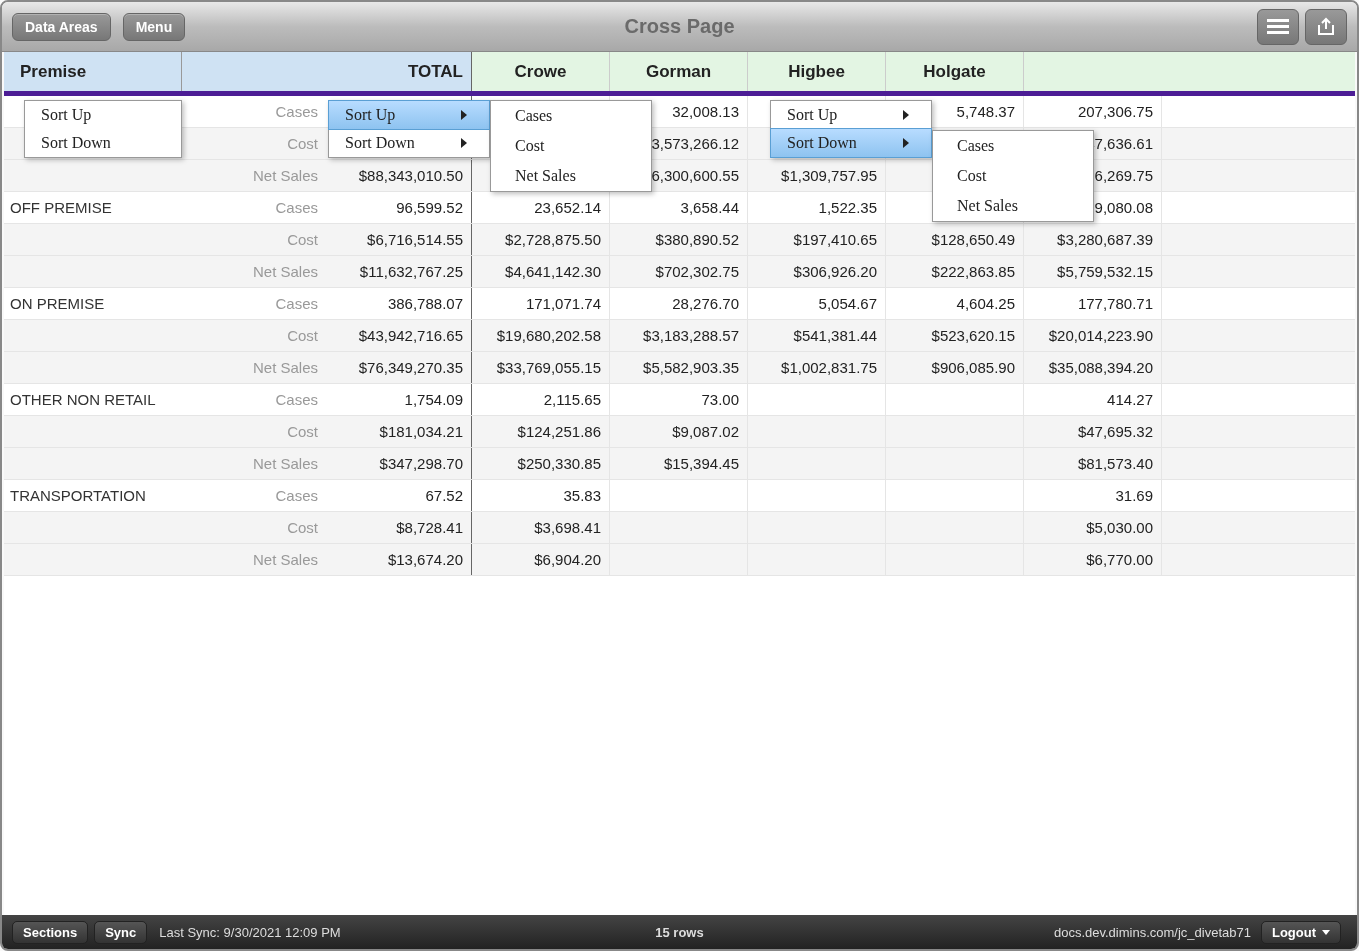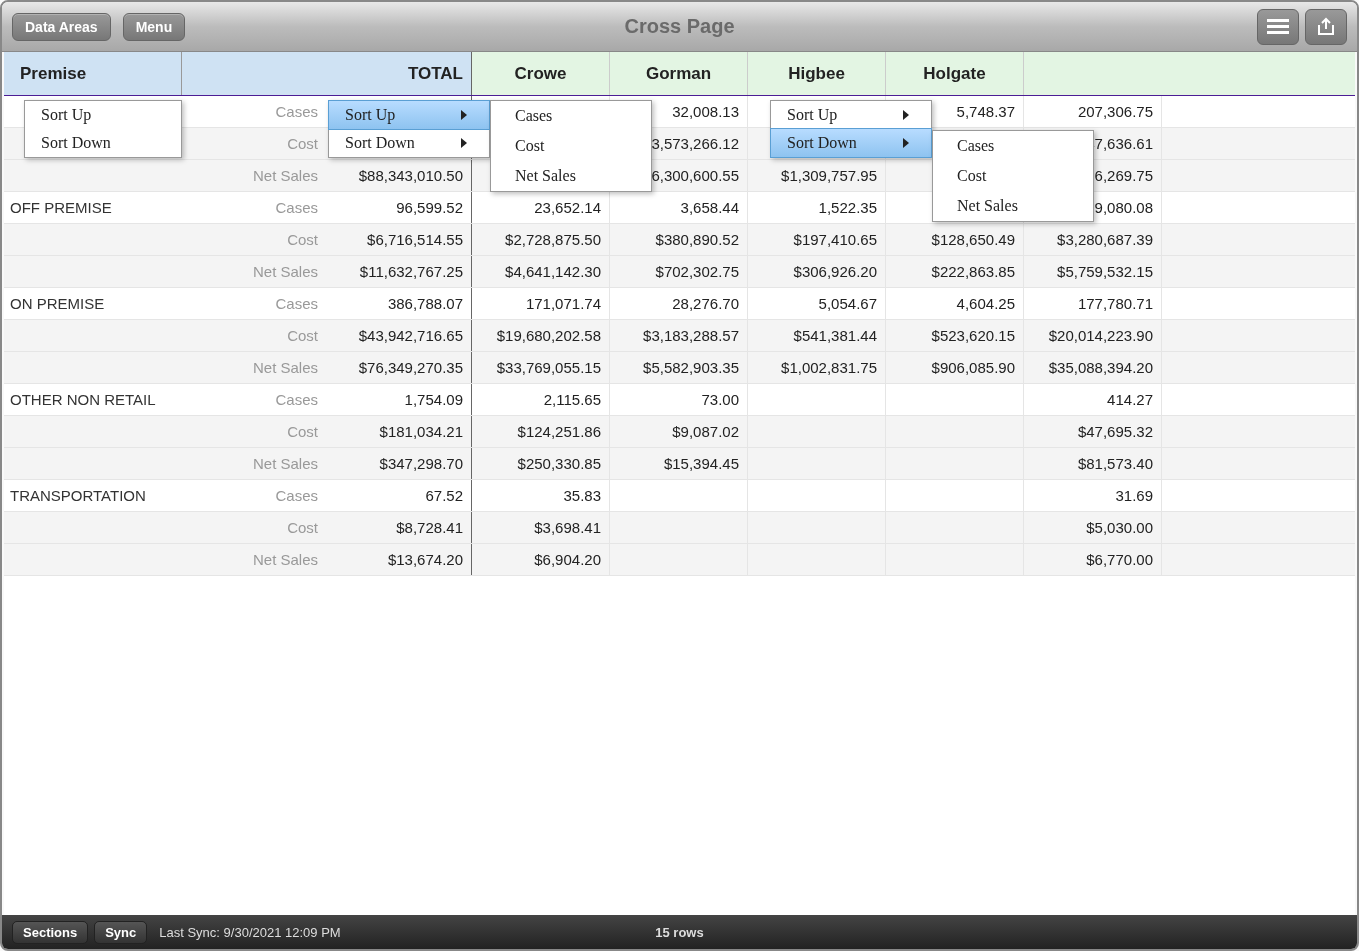--- a/index.html
+++ b/index.html
@@ -61,21 +61,21 @@
     top: 50px;
     left: 2px;
     right: 2px;
     bottom: 34px;
     background: #fff;
     overflow: hidden;
   }
   .header-row {
     display: flex;
     height: 44px;
-    border-bottom: 1px solid #4c1d95;
+    border-bottom: 5px solid #4c1d95;
   }
   .h-premise {
     width: 178px;
     background: #cfe2f3;
     border-right: 1px solid #999;
     display: flex;
     align-items: center;
     padding-left: 16px;
     font-weight: bold;
     font-size: 17px;
@@ -460,13 +460,20 @@
   <div class="submenu-item">Cases</div>
   <div class="submenu-item">Cost</div>
   <div class="submenu-item">Net Sales</div>
 </div>
 
 <div class="bottom-bar">
   <button class="btn-dark">Sections</button>
   <button class="btn-dark">Sync</button>
   <span style="margin-left:6px;">Last Sync: 9/30/2021 12:09 PM</span>
   <span class="bb-center">15 rows</span>
+  <div class="bb-right">
+    <span>docs.dev.dimins.com/jc_divetab71</span>
+    <button class="btn-dark" style="display:flex;align-items:center;gap:6px;">
+      <span>Logout</span>
+      <span style="width:0;height:0;border-left:4px solid transparent;border-right:4px solid transparent;border-top:5px solid #fff;"></span>
+    </button>
+  </div>
 </div>
 
 </body></html>

